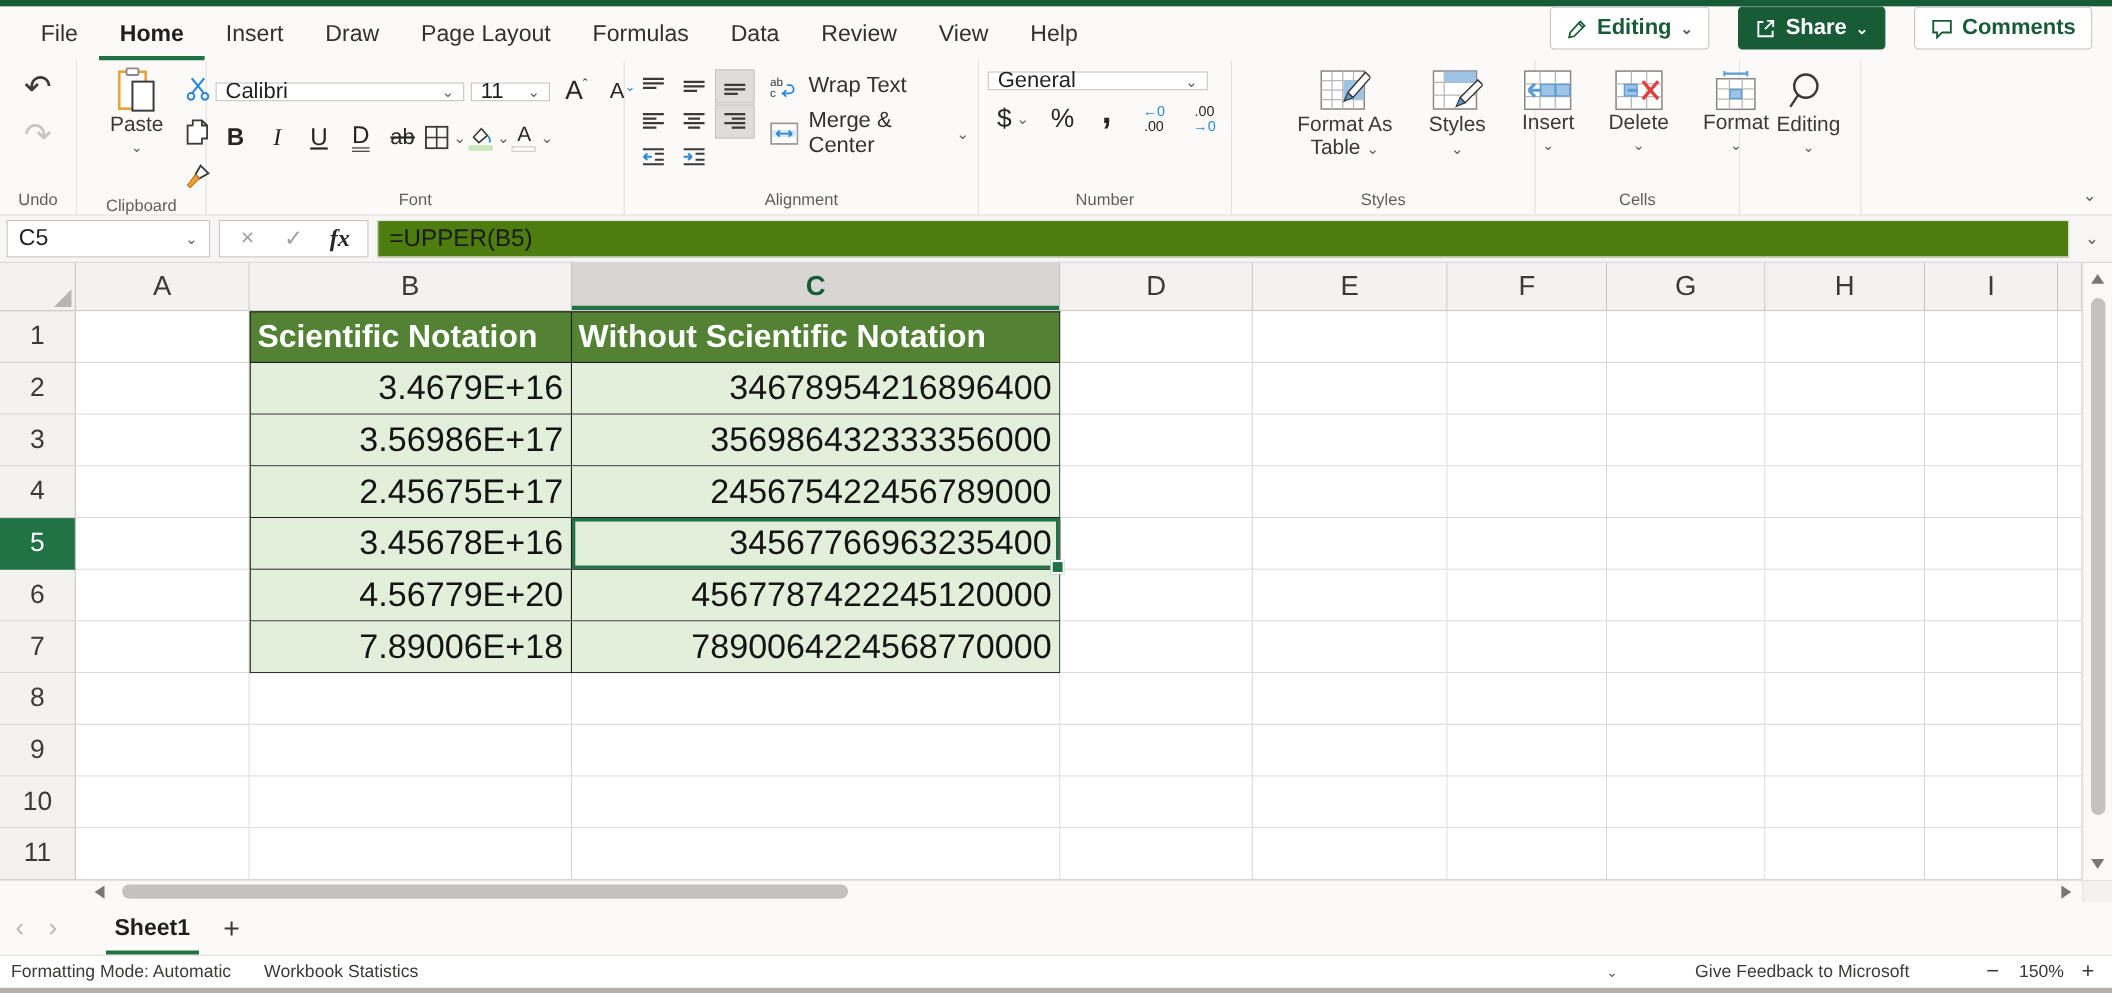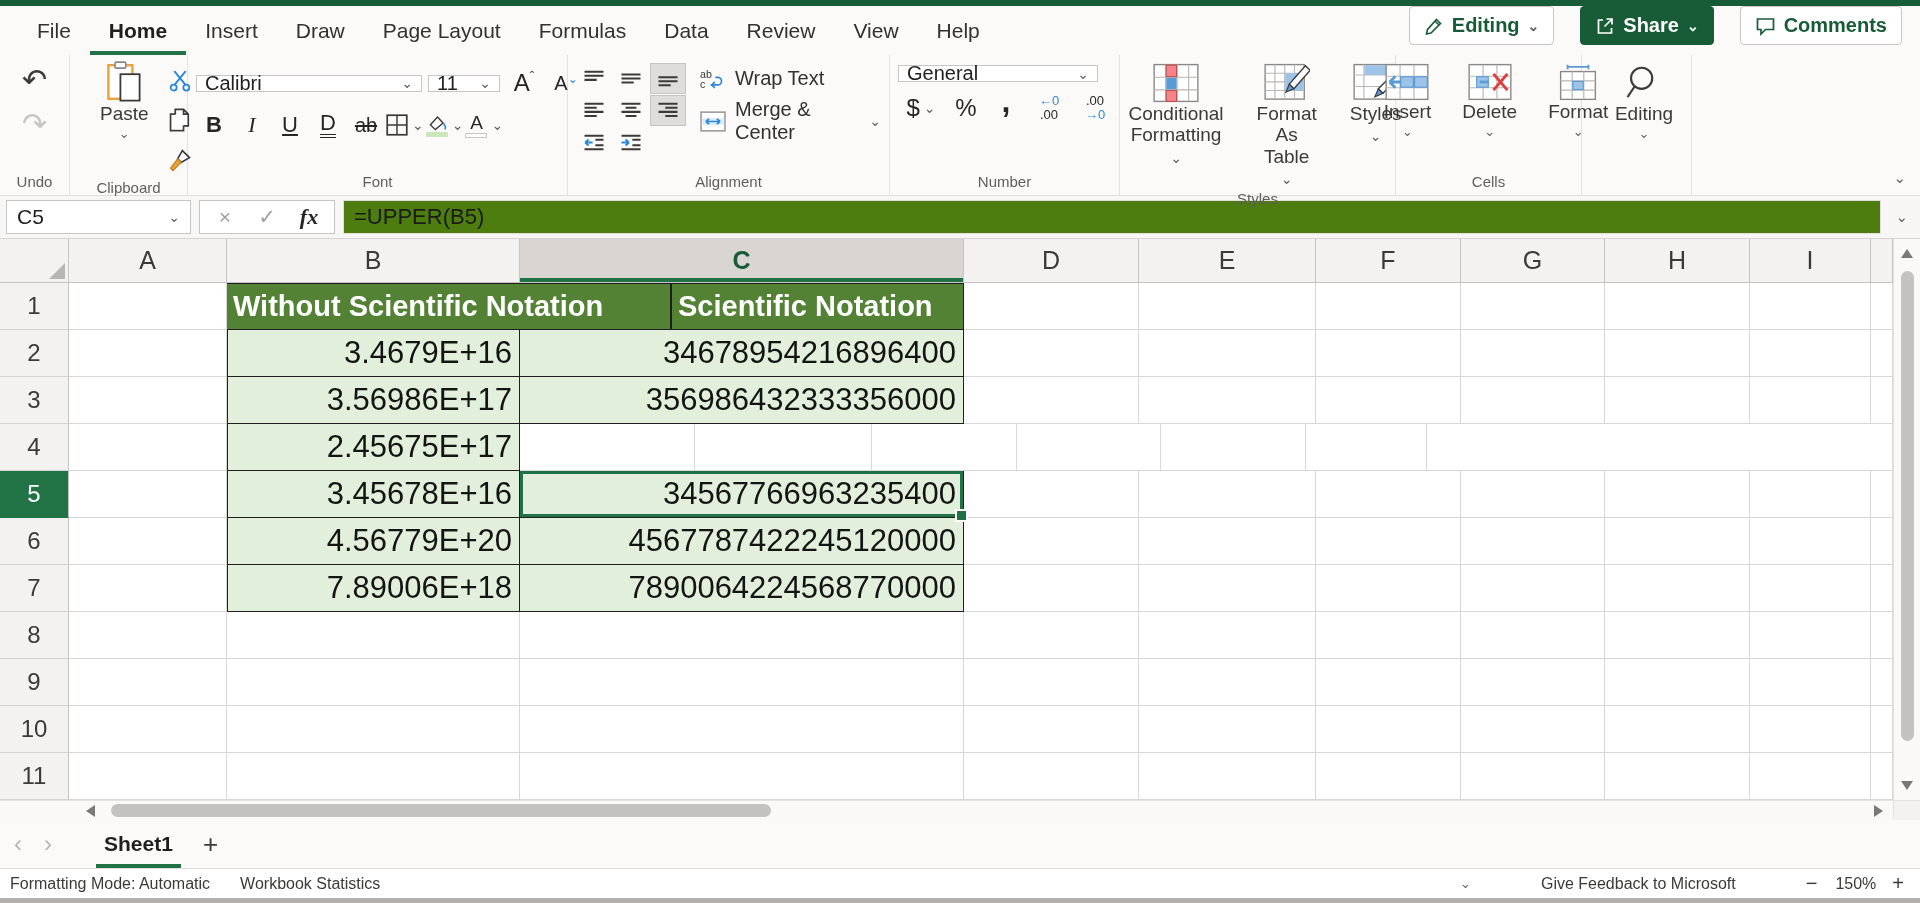--- a/index.html
+++ b/index.html
@@ -370,32 +370,20 @@
         </div>
       </div>
       <div class="glabel">Number</div>
     </div>
 
     <div class="group" style="width:276px;">
       <div class="gc" style="justify-content:center;gap:4px;">
         <div class="bigbtn">
           <span>
               <svg width="46" height="40" viewBox="0 0 40 34">
-                <rect x="1" y="1" width="38" height="32" fill="#fff" stroke="#8A8886" stroke-width="1.2"></rect>
-                <path d="M11 1 V33 M21 1 V33 M31 1 V33 M1 12 H39 M1 23 H39" stroke="#B9B7B5" stroke-width="1"></path>
-                <rect x="11.5" y="1.5" width="9" height="10" fill="#F4838A" stroke="#C0504D" stroke-width="1"></rect>
-                <rect x="11.5" y="12.5" width="9" height="10" fill="#5B9BD5"></rect>
-                <rect x="11.5" y="23.5" width="9" height="9.5" fill="#F4838A" stroke="#C0504D" stroke-width="1"></rect>
-              </svg>
-            </span>
-          <span><span>Conditional</span><br><span>Formatting</span> <span class="chev">⌄</span></span>
-        </div>
-        <div class="bigbtn">
-          <span>
-              <svg width="46" height="40" viewBox="0 0 40 34">
                 <rect x="1" y="1" width="34" height="30" fill="#fff" stroke="#8A8886" stroke-width="1.2"></rect>
                 <path d="M9.5 1 V31 M18 1 V31 M26.5 1 V31 M1 8.5 H35 M1 16 H35 M1 23.5 H35" stroke="#B9B7B5" stroke-width="1"></path>
                 <rect x="18.5" y="8.5" width="16" height="15" fill="#9DC3E6"></rect>
                 <path d="M36 2 L22 18 L26 22 L40 6 Z" fill="#fff" stroke="#3b3a39" stroke-width="1.2"></path>
                 <path d="M22 18 L19 25 L26 22 Z" fill="#5B9BD5" stroke="#3b3a39" stroke-width="1"></path>
               </svg>
             </span>
           <span><span>Format As</span><br><span>Table</span> <span class="chev">⌄</span></span>
         </div>
         <div class="bigbtn">
@@ -503,22 +491,22 @@
           <div class="ch wE">E</div>
           <div class="ch wF">F</div>
           <div class="ch wG">G</div>
           <div class="ch wH">H</div>
           <div class="ch wI">I</div>
           <div class="ch wX"></div>
         </div>
         <div class="grow">
           <div class="rh">1</div>
           <div class="c wA"></div>
+          <div class="th wB first">Scientific Notation</div>
           <div class="th wC">Without Scientific Notation</div>
-          <div class="th wB first">Scientific Notation</div>
           <div class="c wD"></div>
             <div class="c wE"></div>
             <div class="c wF"></div>
             <div class="c wG"></div>
             <div class="c wH"></div>
             <div class="c wI"></div>
             <div class="c wX"></div>
         </div>
         <div class="grow">
           <div class="rh">2</div>
@@ -543,20 +531,21 @@
             <div class="c wF"></div>
             <div class="c wG"></div>
             <div class="c wH"></div>
             <div class="c wI"></div>
             <div class="c wX"></div>
         </div>
         <div class="grow">
           <div class="rh">4</div>
           <div class="c wA"></div>
           <div class="td wB first">2.45675E+17</div>
+          <div class="td wC">245675422456789000</div>
           <div class="c wD"></div>
             <div class="c wE"></div>
             <div class="c wF"></div>
             <div class="c wG"></div>
             <div class="c wH"></div>
             <div class="c wI"></div>
             <div class="c wX"></div>
         </div>
         <div class="grow">
           <div class="rh sel">5</div>

